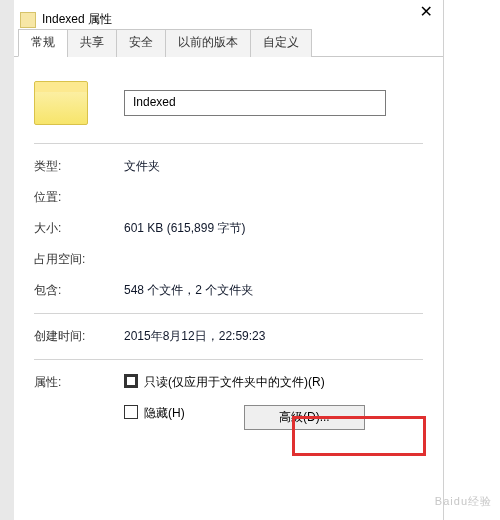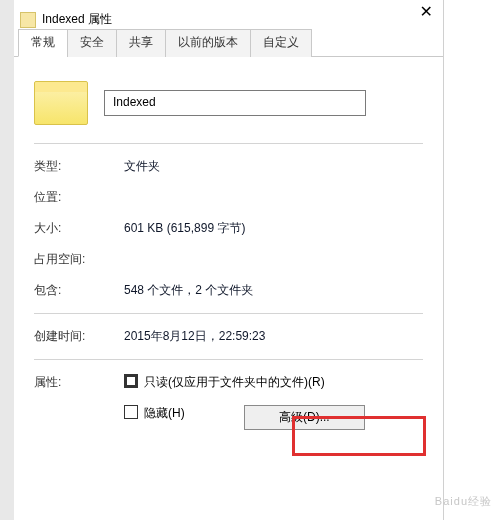--- a/index.html
+++ b/index.html
@@ -10,21 +10,21 @@
 .title-icon{width:14px;height:14px;background:#f7e7a6;border:1px solid #d6c36a;margin-right:6px}
 .title-text{font-size:12px}
 .close-btn{position:absolute;right:10px;top:4px;font-size:16px;line-height:16px;font-family:Arial;cursor:default}
 .tabs{display:flex;height:28px;padding-left:4px;border-bottom:1px solid #c9c9c9;margin-top:0}
 .tab{padding:4px 12px;font-size:12px;color:#333;background:#f3f3f3;border:1px solid #c9c9c9;border-bottom:none;margin-right:-1px;position:relative;top:1px}
 .tab.active{background:#fff;border-bottom:1px solid #fff}
 .content{padding:18px 20px 0 20px}
 .row{display:flex;align-items:flex-end;margin-bottom:14px}
 .folder-row{display:flex;align-items:center;margin-bottom:18px;margin-top:6px}
 .folder-icon{width:52px;height:42px;background:linear-gradient(#fdf2b3,#f7e56b);border:1px solid #d9c24a;border-radius:2px;box-shadow:inset 0 10px 0 0 #fce98f}
-.name-field{margin-left:16px;border:1px solid #7a7a7a;padding:4px 8px;width:244px;height:16px}
+.name-field{margin-left:36px;border:1px solid #7a7a7a;padding:4px 8px;width:244px;height:16px}
 hr.sep{border:none;border-top:1px solid #d4d4d4;margin:10px 0 14px 0}
 .lbl{width:90px;color:#333}
 .val{color:#0f172a}
 .checkbox{width:12px;height:12px;border:1px solid #333;display:inline-block;margin-right:6px;vertical-align:middle;position:relative}
 .checkbox.filled{background:#333}
 .checkbox.filled::after{content:"";position:absolute;inset:2px;background:#fff}
 .attr-block{display:flex}
 .attr-right{margin-left:0}
 .attr-line{margin-bottom:14px;display:flex;align-items:flex-start}
 .adv-btn{border:1px solid #8a8a8a;background:#efefef;padding:3px 34px;font-size:12px}
@@ -39,22 +39,22 @@
   <div class="panel">
 
     <div class="titlebar">
       <span class="title-icon"></span>
       <span class="title-text">Indexed 属性</span>
     </div>
     <span class="close-btn">✕</span>
 
     <div class="tabs">
       <div class="tab active">常规</div>
+      <div class="tab">共享</div>
       <div class="tab">安全</div>
-      <div class="tab">共享</div>
       <div class="tab">以前的版本</div>
       <div class="tab">自定义</div>
     </div>
 
     <div class="content">
       <div class="folder-row">
         <div class="folder-icon"></div>
         <div class="name-field">Indexed</div>
       </div>
 

